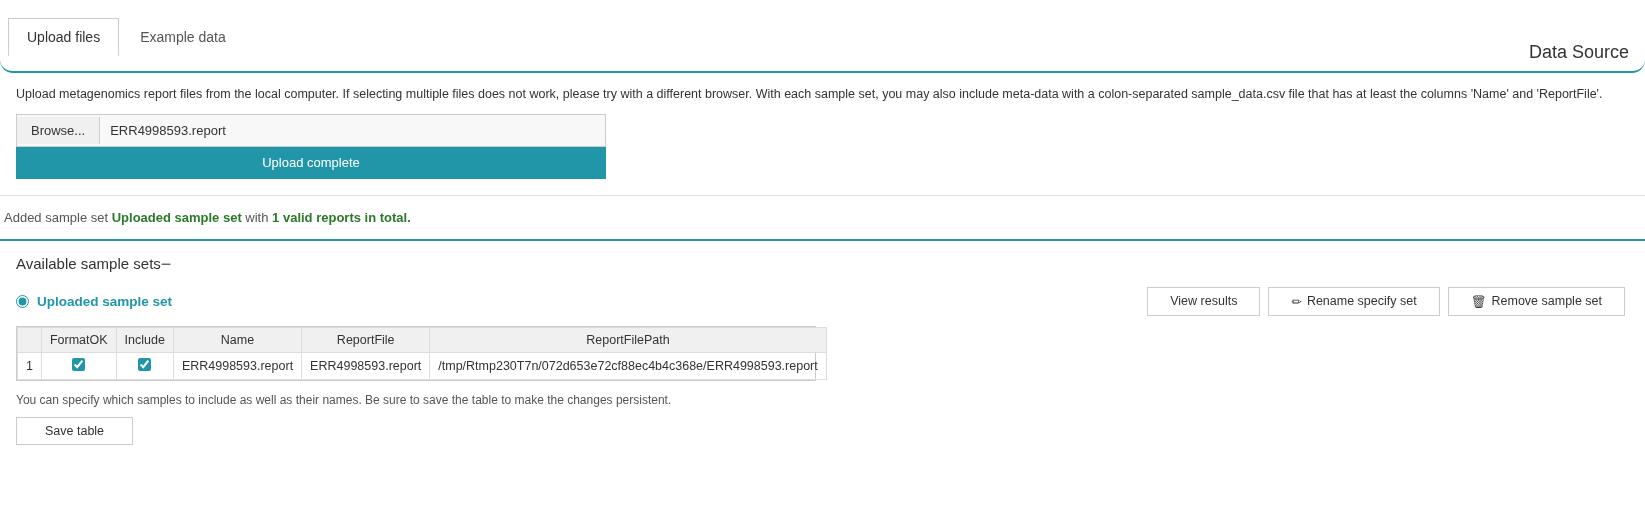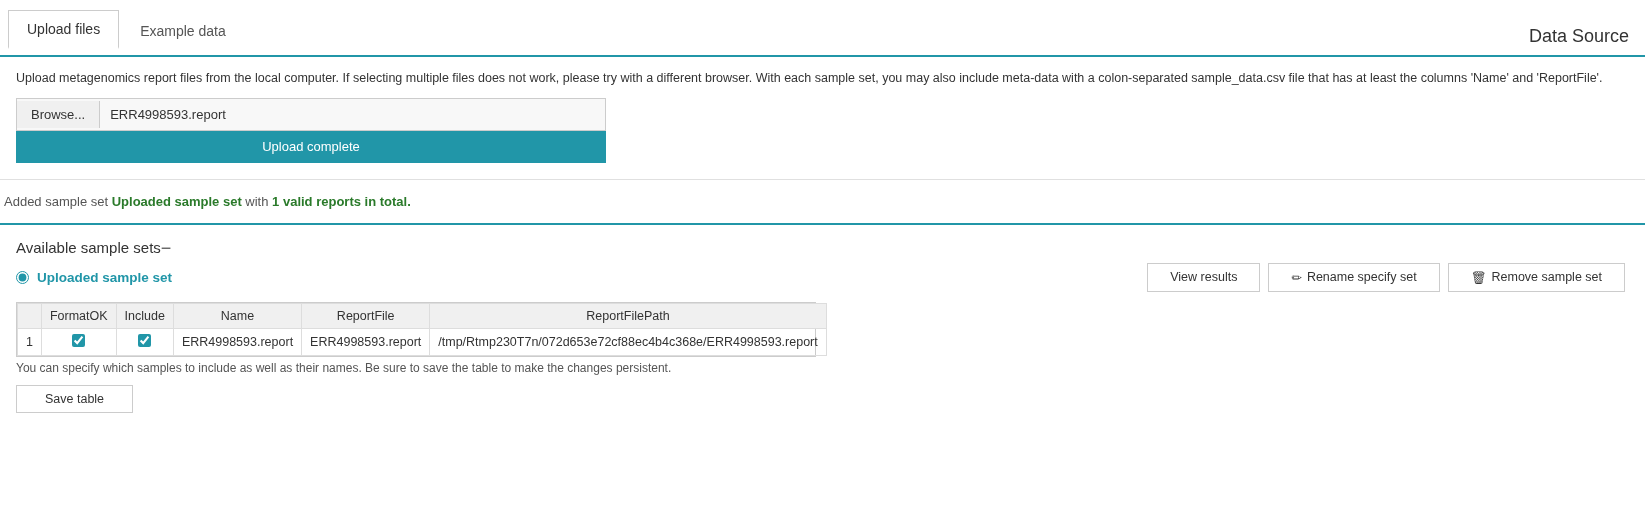--- a/index.html
+++ b/index.html
@@ -7,25 +7,26 @@
       font-family: Arial, sans-serif;
       font-size: 13px;
       color: #333;
       background: #fff;
       width: 1645px;
     }
 
     
     .tabs-bar {
       display: flex;
-      align-items: flex-end;
+      align-items: flex-start;
       border-bottom: 2px solid #2196a8;
-      padding: 8px 8px;
+      padding: 16px 8px;
       position: relative;
       background: #fff;
+      border-radius: 13px;
     }
     .tab {
       padding: 10px 18px;
       cursor: pointer;
       font-size: 14px;
       color: #555;
       border: 1px solid transparent;
       border-bottom: none;
       margin-right: 2px;
       background: #fff;
@@ -106,21 +107,21 @@
     .success-section .count-highlight { color: #2a7a2a; font-weight: bold; }
 
     
     .sample-sets-section {
       padding: 14px 16px;
       background: #fff;
     }
     .sample-sets-header {
       display: flex;
       align-items: center;
-      margin-bottom: 6px;
+      margin-bottom: 14px;
     }
     .sample-sets-title {
       font-size: 15px;
       font-weight: normal;
       color: #333;
     }
     .collapse-btn {
       background: none;
       border: none;
       cursor: pointer;
@@ -161,21 +162,21 @@
       color: #333;
       display: flex;
       align-items: center;
       gap: 5px;
     }
 
     
     .sample-table-container {
       border: 1px solid #ccc;
       width: 800px;
-      margin-bottom: 4px;
+      margin-bottom: 12px;
     }
     .sample-table {
       width: 100%;
       border-collapse: collapse;
       font-size: 12.5px;
     }
     .sample-table th {
       background: #f0f0f0;
       border: 1px solid #ddd;
       padding: 5px 8px;

